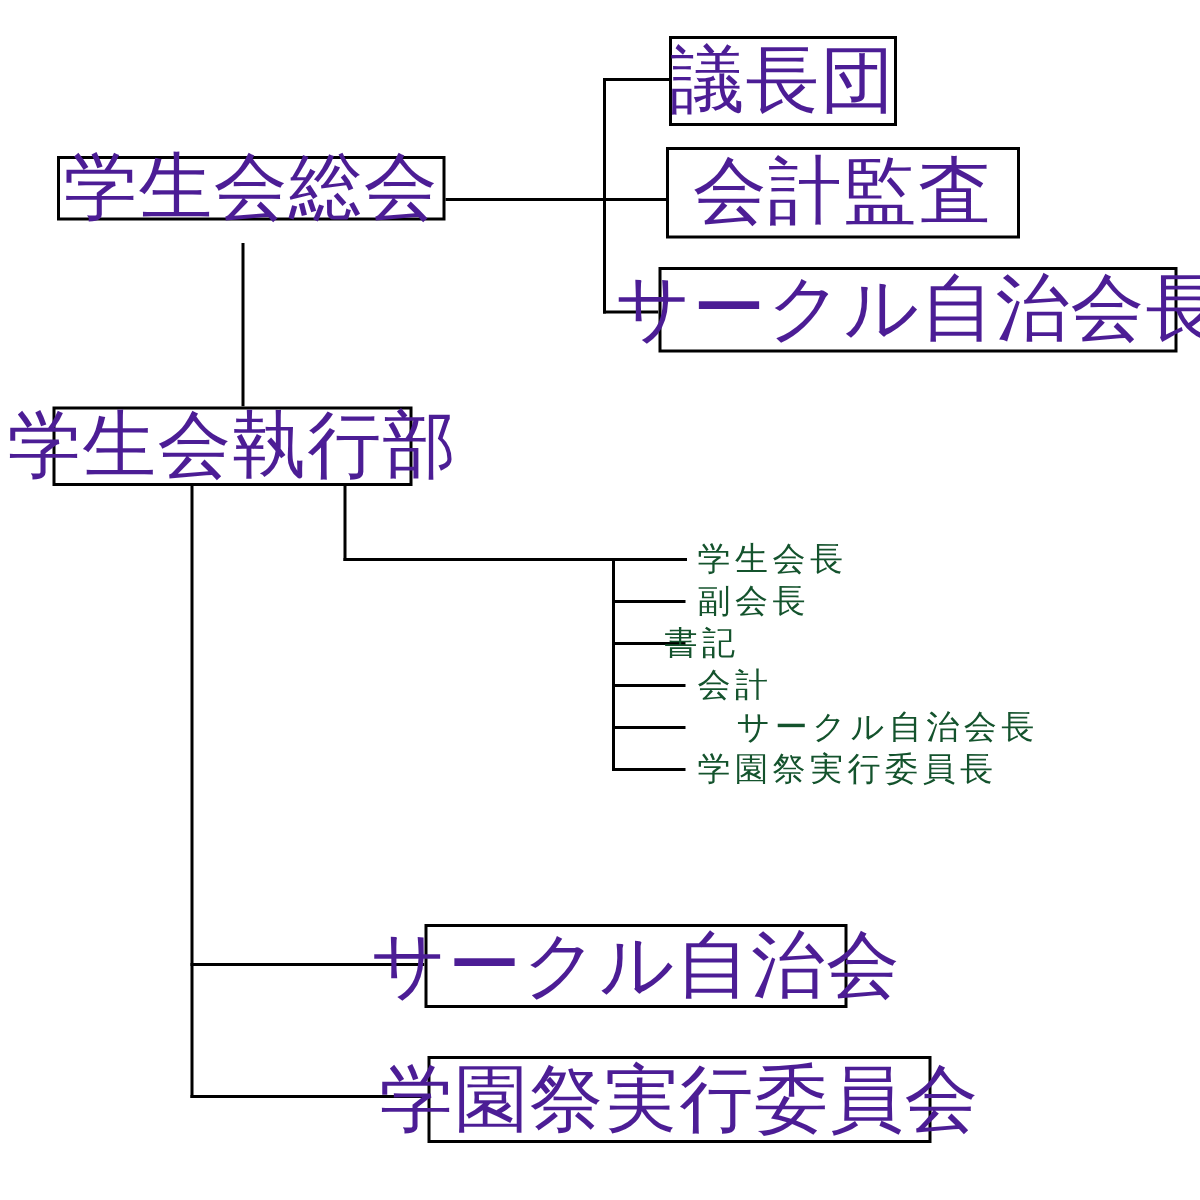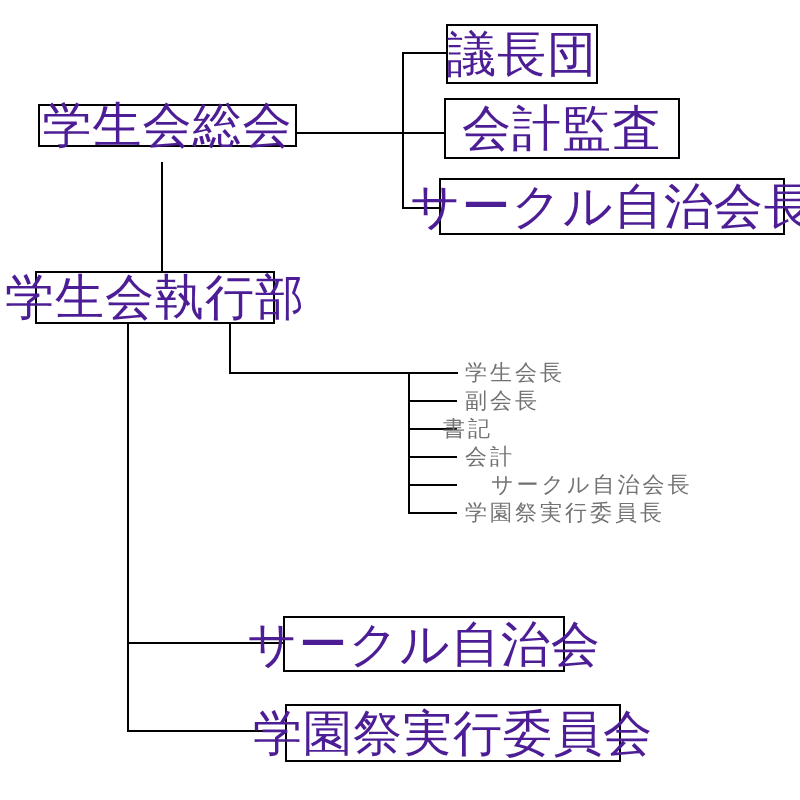--- a/index.html
+++ b/index.html
@@ -28,21 +28,21 @@
     letter-spacing: 1px;
     white-space: nowrap;
     line-height: 1;
   }
   .officer {
     position: absolute;
     height: 28px;
     line-height: 28px;
     font-size: 22px;
     letter-spacing: 3px;
-    color: #737373;
+    color: #14532d;
     white-space: nowrap;
   }
   .line {
     position: absolute;
     background: #000000;
   }
   .line.h { height: 2px; }
   .line.v { width: 2px; }
 </style>
 </head>

